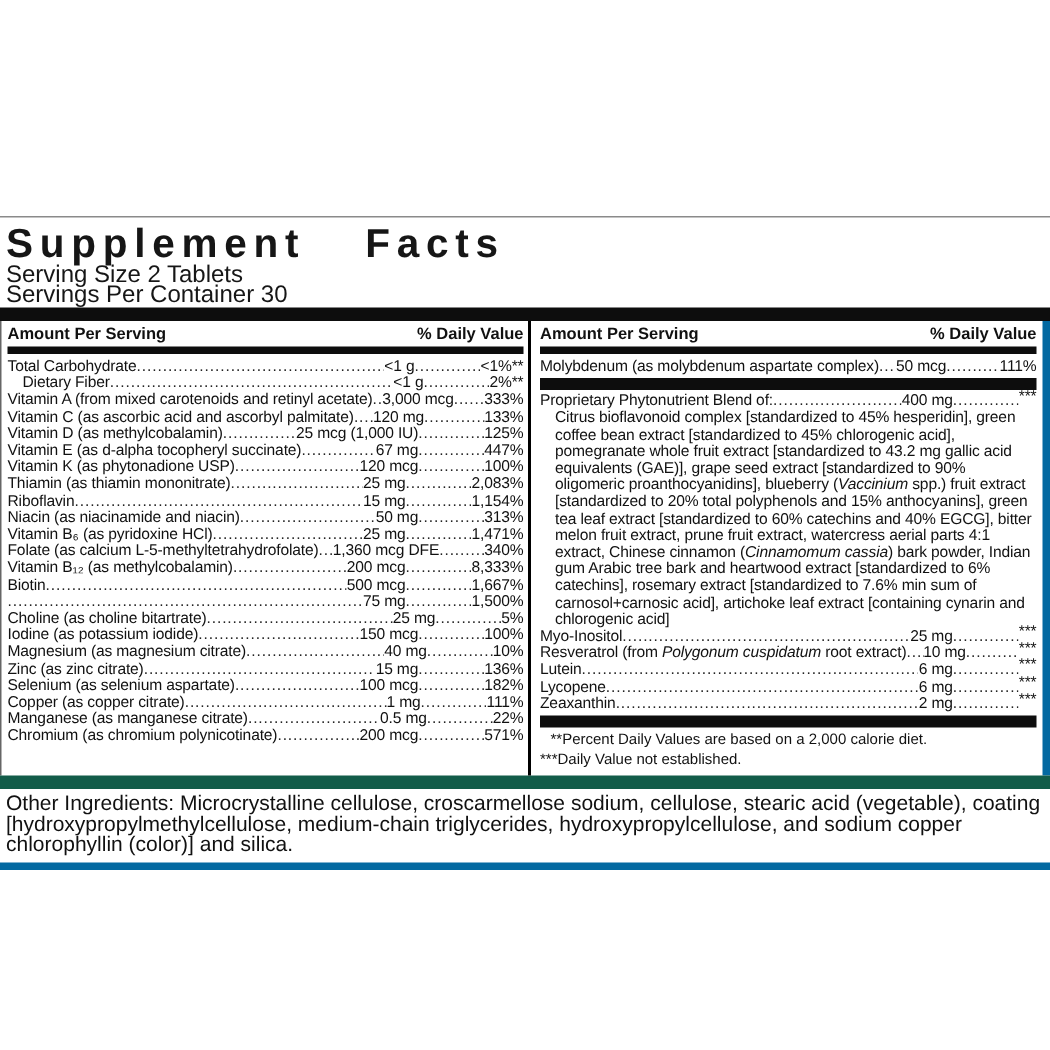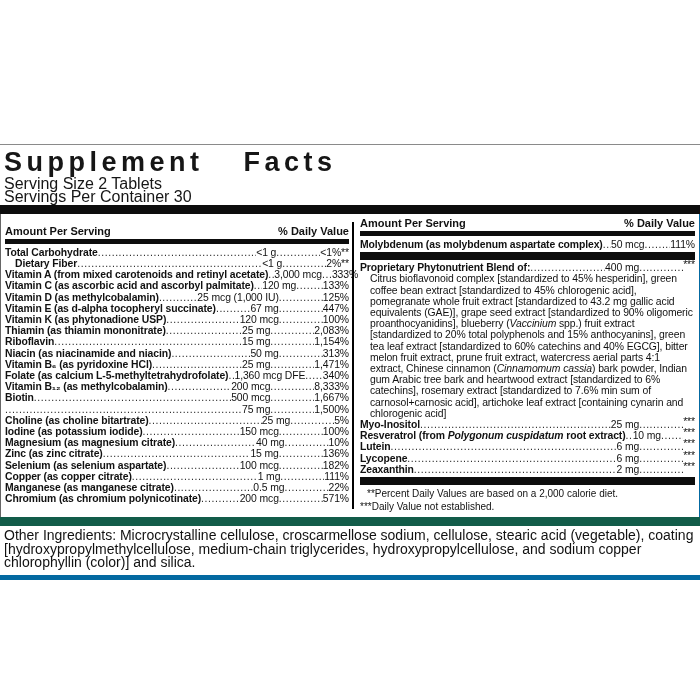--- a/index.html
+++ b/index.html
@@ -4,30 +4,30 @@
 <style>
   html,body{margin:0;padding:0;background:#fff;}
   body{width:700px;height:700px;position:relative;overflow:hidden;
        font-family:"Liberation Sans","DejaVu Sans",sans-serif;color:#111;}
   .label{position:absolute;top:144px;left:0;width:700px;border-top:1px solid #8a8a8a;}
   .hdr{padding:2px 20px 2px 4px;}
   .title{font-size:27px;font-weight:bold;letter-spacing:4.5px;word-spacing:28px;
          line-height:30px;white-space:nowrap;color:#161616;}
   .serv{font-size:16px;line-height:13px;color:#161616;}
   .bar-thick{height:9px;background:#0d0d0d;}
-  .tbl{display:flex;border-left:1px solid #666;border-right:1px solid #0369a1;box-sizing:border-box;align-items:center;}
+  .tbl{display:flex;border-left:1px solid #666;border-right:5px solid #0369a1;box-sizing:border-box;}
   .col{box-sizing:border-box;}
   .col-left{width:353px;border-right:2px solid #000;padding:0 3px 5px 4px;}
   .col-right{flex:1;padding:0 4px 4px 6px;min-width:0;}
   .col-header{display:flex;justify-content:space-between;align-items:baseline;
               font-weight:bold;font-size:11px;padding:3px 0 2px 0;}
   .bar-mid{height:5px;background:#0d0d0d;margin-bottom:3px;}
   .bar-sm{height:8px;background:#0d0d0d;margin:2px 0;}
   .row{display:flex;font-size:10.4px;line-height:11.2px;letter-spacing:-0.1px;}
-  .row .nm{white-space:nowrap;font-weight:bold;}
+  .row .nm{white-space:nowrap;}
   .row.indent .nm{padding-left:10px;}
   .dots{flex:1 1 14px;min-width:6px;overflow:hidden;white-space:nowrap;color:#222;}
   .dots::after{content:"....................................................................................................";letter-spacing:0.6px;}
   .d2{flex:0 1 44px;min-width:10px;}
   .amt,.pct{white-space:nowrap;}
   .pct.sup{position:relative;top:-3px;}
   .para{font-size:10.4px;line-height:11.2px;letter-spacing:-0.1px;padding-left:10px;
         padding-right:1px;}
   .it{font-style:italic;}
   .fns{margin-top:3px;}

